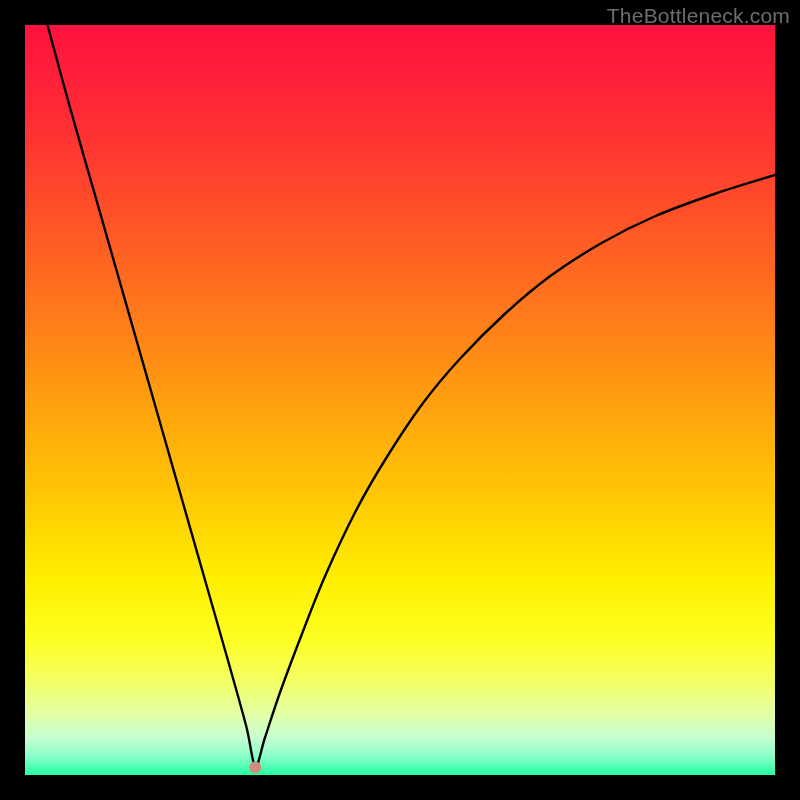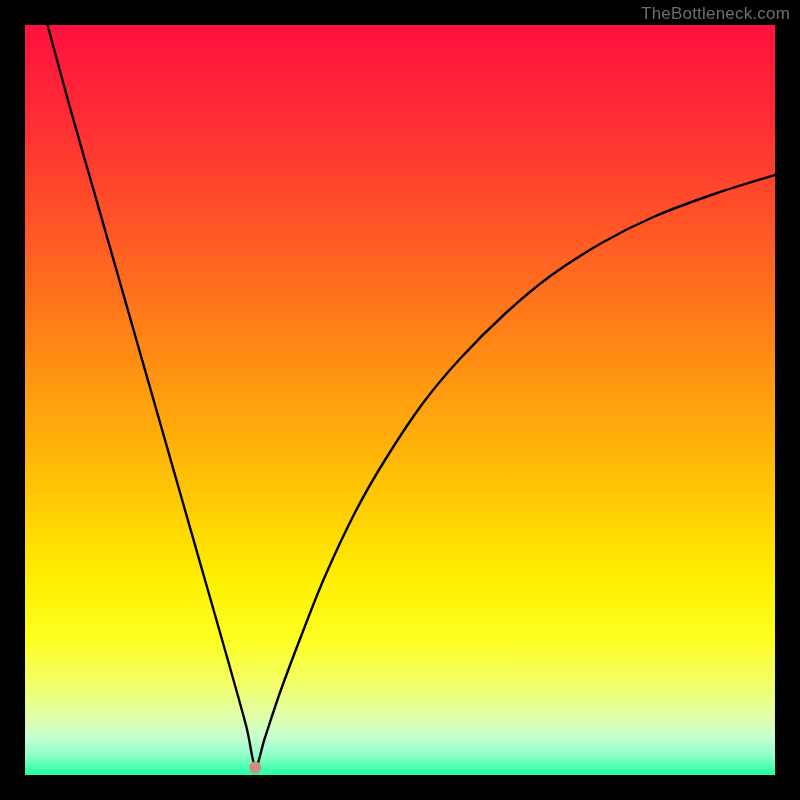--- a/index.html
+++ b/index.html
@@ -25,21 +25,21 @@
   }
   .plot-area svg {
     width: 100%;
     height: 100%;
     display: block;
   }
   .watermark {
     position: absolute;
     top: 4px;
     right: 10px;
-    font-size: 17px;
+    font-size: 21px;
     font-weight: 400;
     color: #6d6d6d;
     letter-spacing: 0.2px;
   }
 </style>
 </head>
 <body>
 
 <div class="frame">
 

